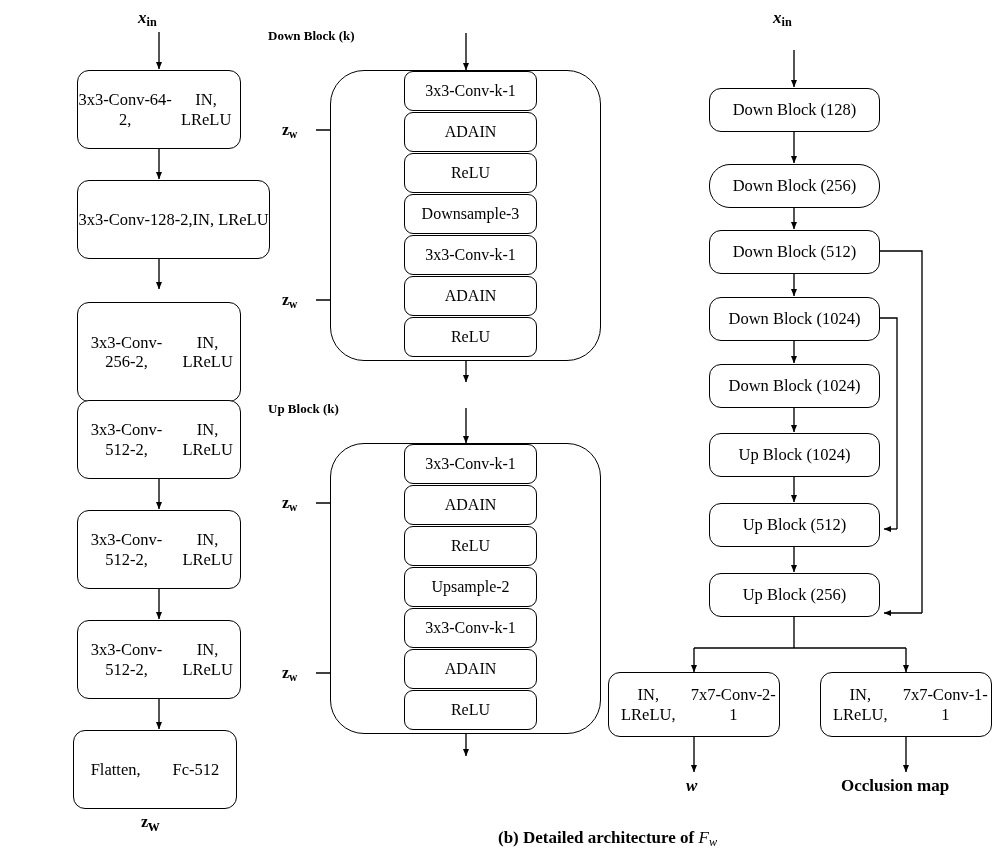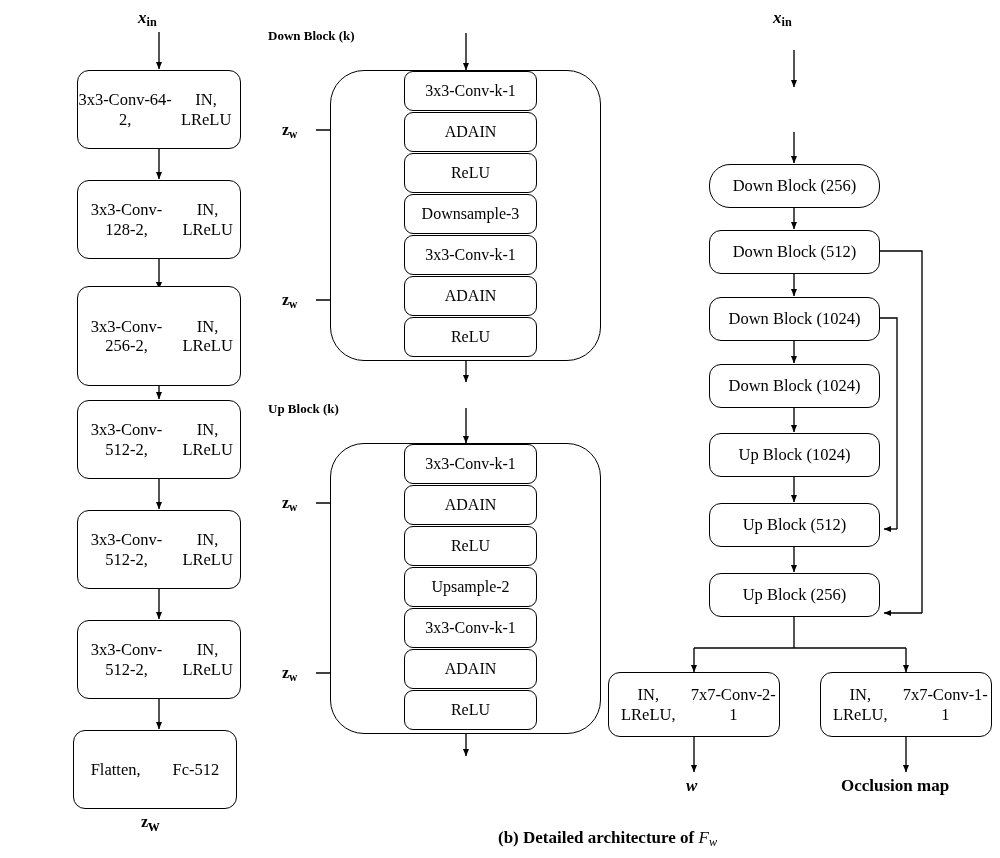--- a/index.html
+++ b/index.html
@@ -116,25 +116,25 @@
   </svg>
 
   <div class="lbl ioLabel" style="left:138px;top:8px;">
     <span class="math">x</span><span class="sub">in</span>
   </div>
 
   <div class="node" style="left:77px;top:70px;width:164px;height:79px;">
     <span>3x3-Conv-64-2,</span><br>
     <span>IN, LReLU</span>
   </div>
-  <div class="node" style="left:77px;top:180px;width:164px;height:79px;">
+  <div class="node" style="left:77px;top:180px;width:193px;height:79px;">
     <span>3x3-Conv-128-2,</span><br>
     <span>IN, LReLU</span>
   </div>
-  <div class="node" style="left:77px;top:286px;width:164px;height:100px;">
+  <div class="node" style="left:77px;top:302px;width:164px;height:100px;">
     <span>3x3-Conv-256-2,</span><br>
     <span>IN, LReLU</span>
   </div>
   <div class="node" style="left:77px;top:400px;width:164px;height:79px;">
     <span>3x3-Conv-512-2,</span><br>
     <span>IN, LReLU</span>
   </div>
   <div class="node" style="left:77px;top:510px;width:164px;height:79px;">
     <span>3x3-Conv-512-2,</span><br>
     <span>IN, LReLU</span>
@@ -192,20 +192,21 @@
   <div class="node small" style="left:404px;top:526px;width:133px;height:40px;">ReLU</div>
   <div class="node small" style="left:404px;top:567px;width:133px;height:40px;">Upsample-2</div>
   <div class="node small" style="left:404px;top:608px;width:133px;height:40px;">3x3-Conv-k-1</div>
   <div class="node small" style="left:404px;top:649px;width:133px;height:40px;">ADAIN</div>
   <div class="node small" style="left:404px;top:690px;width:133px;height:40px;">ReLU</div>
 
   <div class="lbl ioLabel" style="left:773px;top:8px;">
     <span class="math">x</span><span class="sub">in</span>
   </div>
 
+  <div class="node" style="left:709px;top:88px;width:171px;height:44px;">Down Block (128)</div>
   <div class="node" style="left:709px;top:164px;width:171px;height:44px;border-radius:21px;">Down Block (256)</div>
   <div class="node" style="left:709px;top:230px;width:171px;height:44px;">Down Block (512)</div>
   <div class="node" style="left:709px;top:297px;width:171px;height:44px;">Down Block (1024)</div>
   <div class="node" style="left:709px;top:364px;width:171px;height:44px;">Down Block (1024)</div>
   <div class="node" style="left:709px;top:433px;width:171px;height:44px;">Up Block (1024)</div>
   <div class="node" style="left:709px;top:503px;width:171px;height:44px;">Up Block (512)</div>
   <div class="node" style="left:709px;top:573px;width:171px;height:44px;">Up Block (256)</div>
 
   <div class="node" style="left:608px;top:672px;width:172px;height:65px;">
     <span>IN, LReLU,</span><br>

